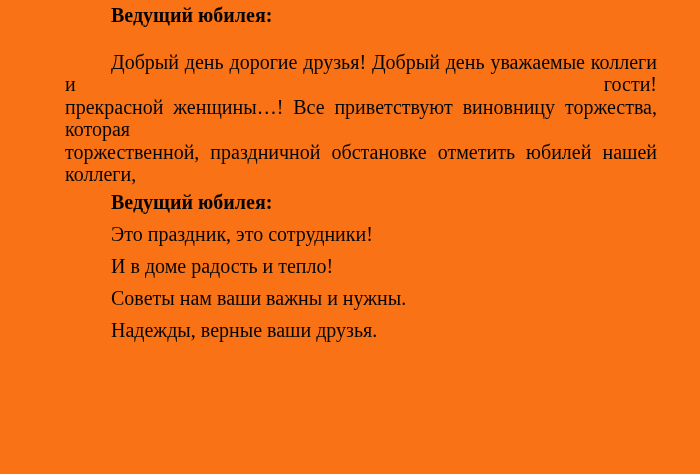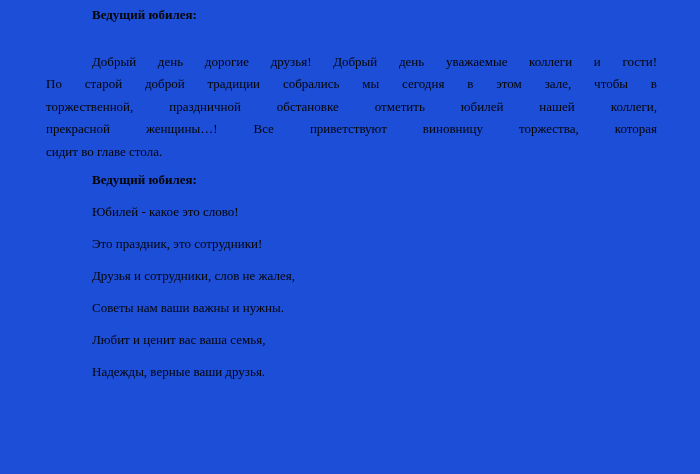--- a/index.html
+++ b/index.html
@@ -3,25 +3,25 @@
 <meta charset="utf-8">
 <style>
   * { margin: 0; padding: 0; box-sizing: border-box; }
   html, body { background: #ffffff; }
   body { width: 700px; height: 474px; overflow: hidden; }
 
   .page {
     position: relative;
     width: 700px;
     height: 474px;
-    background: #1d4ed8;
+    background: #f97316;
     color: #050505;
     font-family: "Liberation Serif", "DejaVu Serif", serif;
-    font-size: 13px;
-    padding: 4px 43px 0 46px;
+    font-size: 20px;
+    padding: 4px 43px 0 65px;
     overflow: hidden;
   }
 
   .speaker-heading {
     font-weight: 700;
     padding-left: 46px;
     line-height: 22px;
     margin-bottom: 12px;
     white-space: nowrap;
   }
@@ -48,30 +48,26 @@
 </style>
 </head>
 <body>
 
 <div class="page">
 
   <p class="speaker-heading">Ведущий юбилея:</p>
 
   <div class="intro-paragraph">
     <div class="jline first">Добрый день дорогие друзья! Добрый день уважаемые коллеги и гости!</div>
-    <div class="jline">По старой доброй традиции собрались мы сегодня в этом зале, чтобы в</div>
+    <div class="jline">прекрасной женщины…! Все приветствуют виновницу торжества, которая</div>
     <div class="jline">торжественной, праздничной обстановке отметить юбилей нашей коллеги,</div>
-    <div class="jline">прекрасной женщины…! Все приветствуют виновницу торжества, которая</div>
-    <div class="jline last">сидит во главе стола.</div>
   </div>
 
   <p class="speaker-heading second">Ведущий юбилея:</p>
 
   <div class="verse-block">
-    <p class="verse-line">Юбилей - какое это слово!</p>
     <p class="verse-line">Это праздник, это сотрудники!</p>
-    <p class="verse-line">Друзья и сотрудники, слов не жалея,</p>
+    <p class="verse-line">И в доме радость и тепло!</p>
     <p class="verse-line">Советы нам ваши важны и нужны.</p>
-    <p class="verse-line">Любит и ценит вас ваша семья,</p>
     <p class="verse-line">Надежды, верные ваши друзья.</p>
   </div>
 
 </div>
 
 </body></html>

